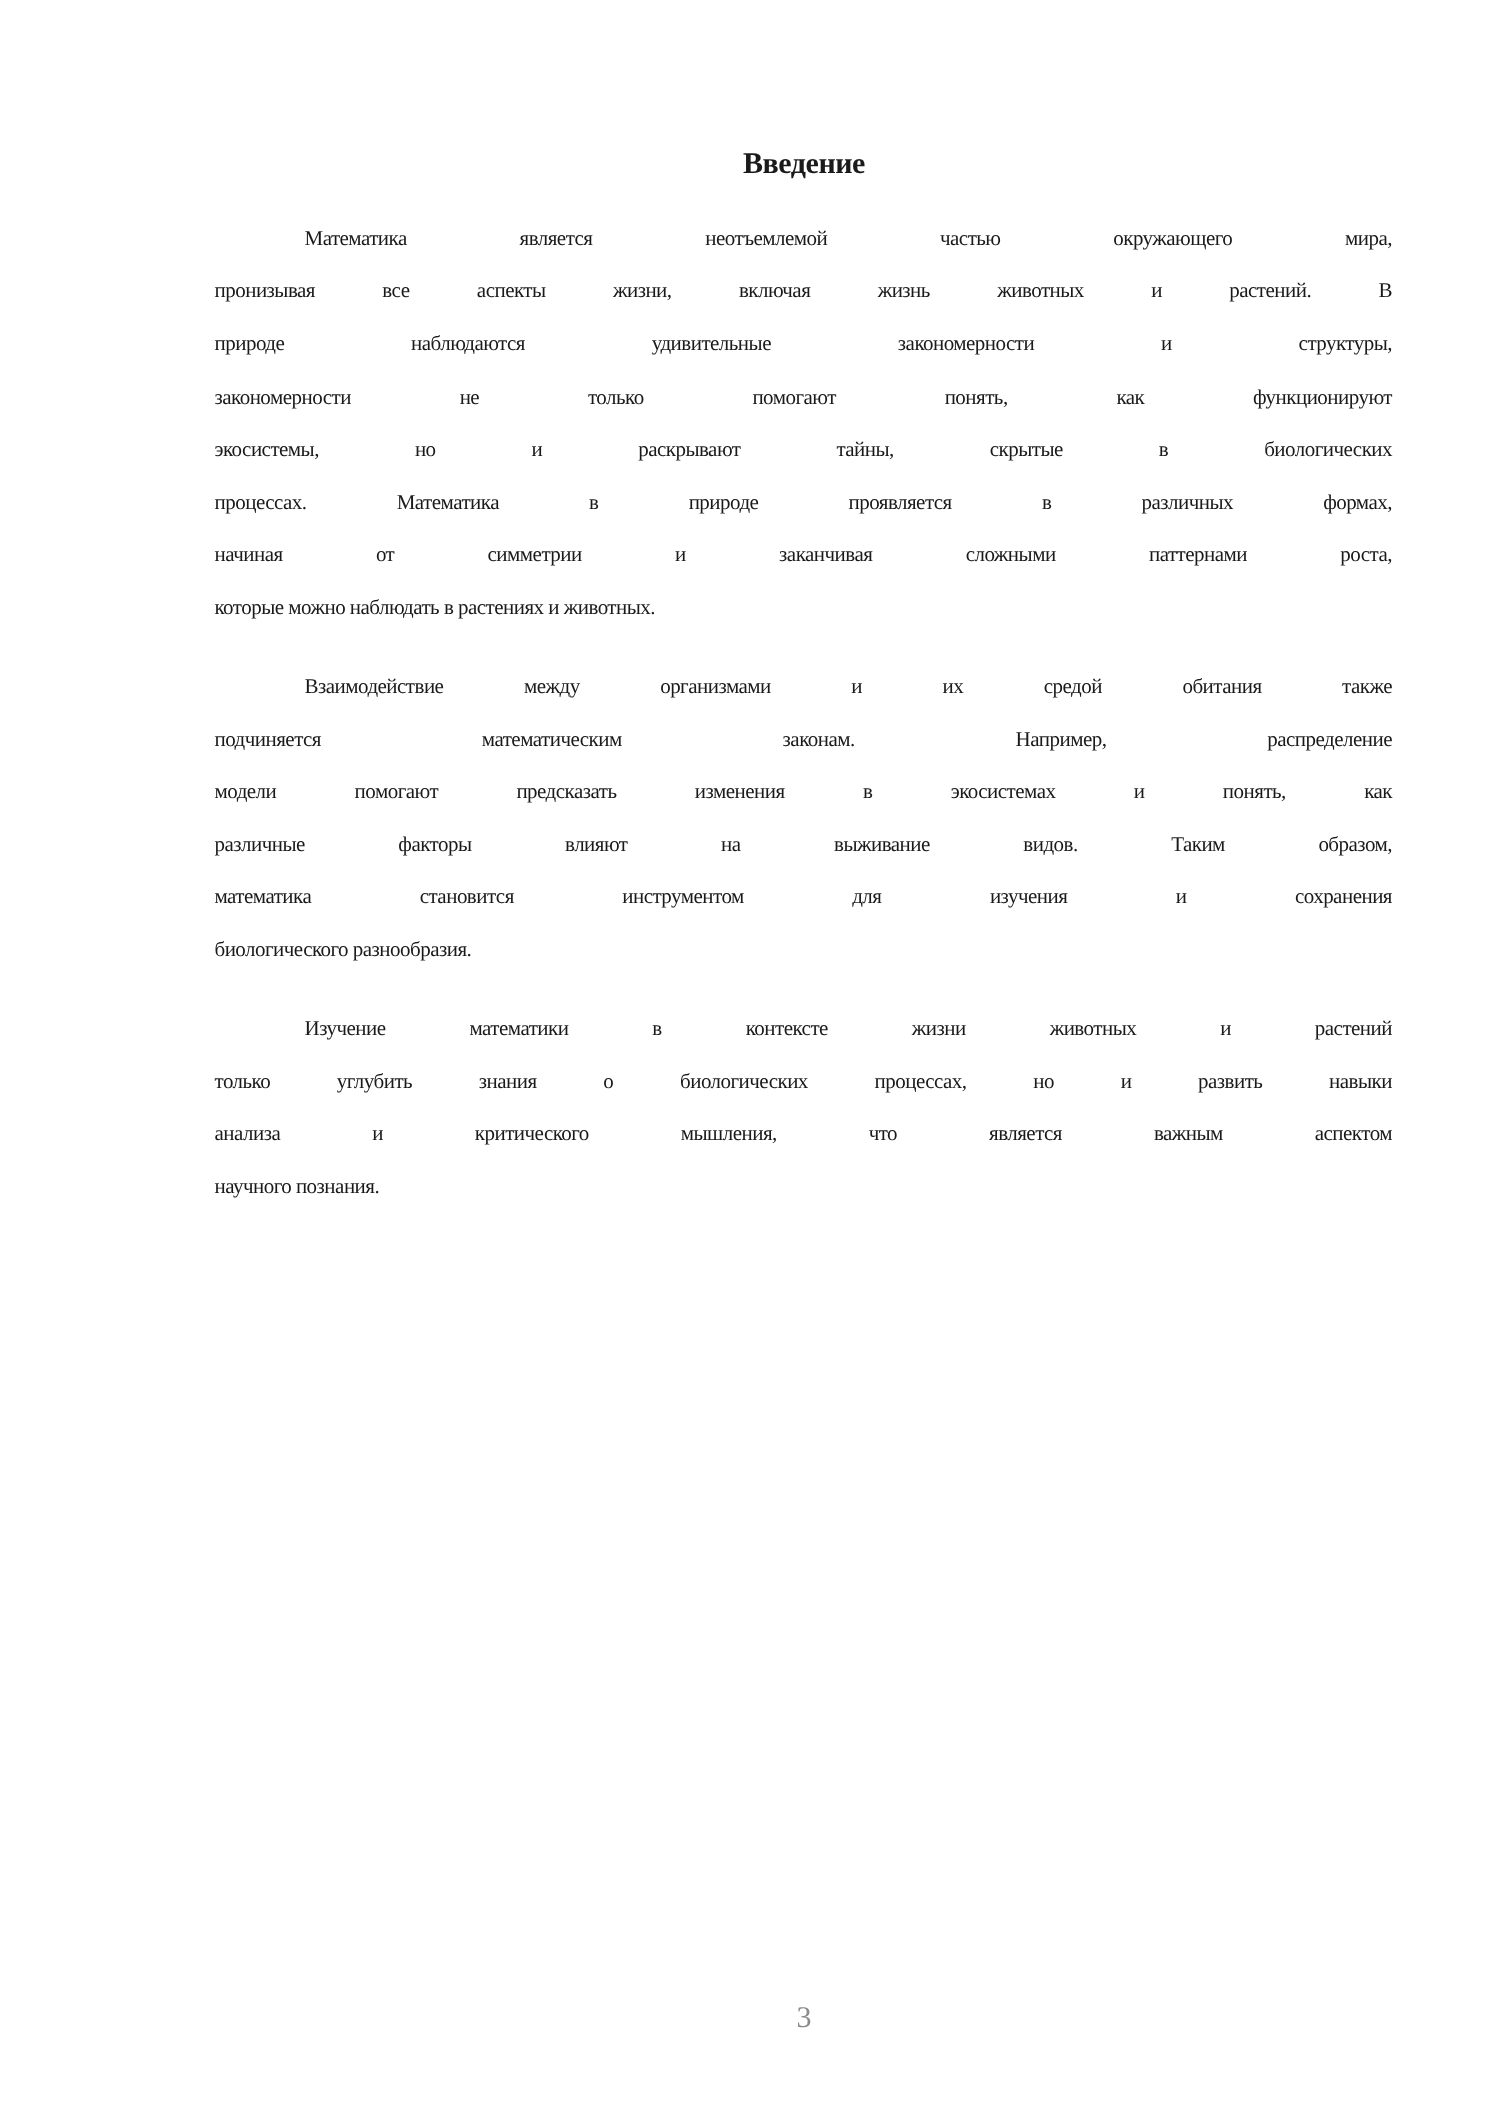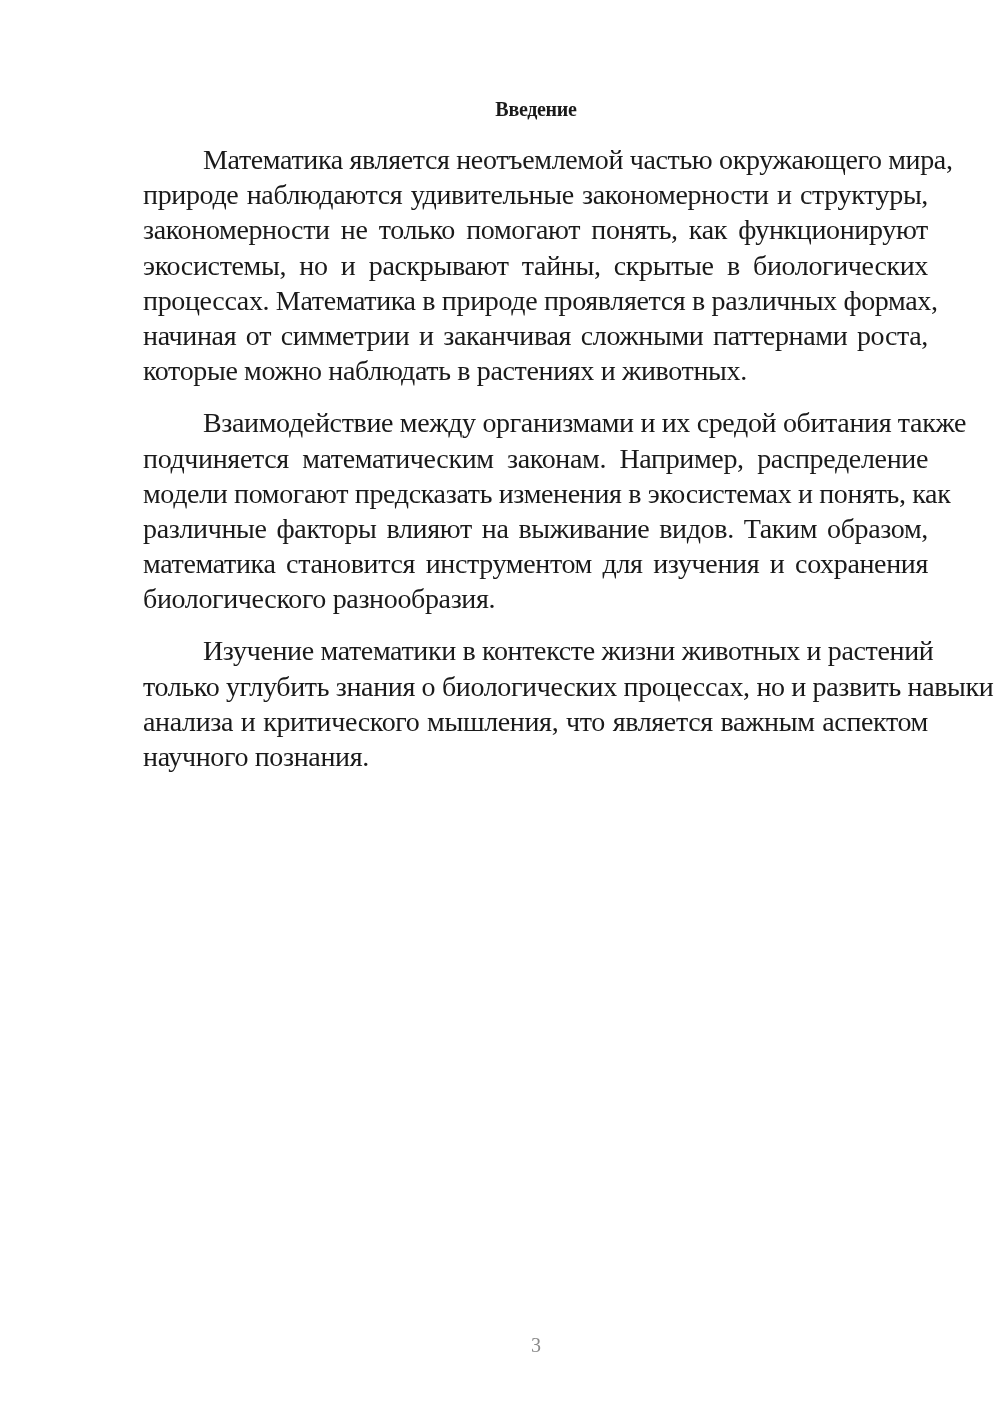--- a/index.html
+++ b/index.html
@@ -32,21 +32,21 @@
       font-weight: bold;
       font-size: 20px;
       letter-spacing: -0.3px;
       color: #1a1a1a;
     }
     .content {
       position: absolute;
       left: 143px;
       top: 142px;
       width: 785px;
-      font-size: 28px;
+      font-size: 14px;
       letter-spacing: -0.35px;
     }
     .para {
       margin: 0;
     }
     .para + .para {
       margin-top: 17px;
     }
     .line {
       display: block;
@@ -78,20 +78,21 @@
 <body>
 
 <div class="page">
 
   <div class="heading">Введение</div>
 
   <div class="content">
 
     <p class="para">
       <span class="line indent">Математика является неотъемлемой частью окружающего мира,</span>
+      <span class="line">пронизывая все аспекты жизни, включая жизнь животных и растений. В</span>
       <span class="line">природе наблюдаются удивительные закономерности и структуры,</span>
       <span class="line">закономерности не только помогают понять, как функционируют</span>
       <span class="line">экосистемы, но и раскрывают тайны, скрытые в биологических</span>
       <span class="line">процессах. Математика в природе проявляется в различных формах,</span>
       <span class="line">начиная от симметрии и заканчивая сложными паттернами роста,</span>
       <span class="line last">которые можно наблюдать в растениях и животных.</span>
     </p>
 
     <p class="para">
       <span class="line indent">Взаимодействие между организмами и их средой обитания также</span>

